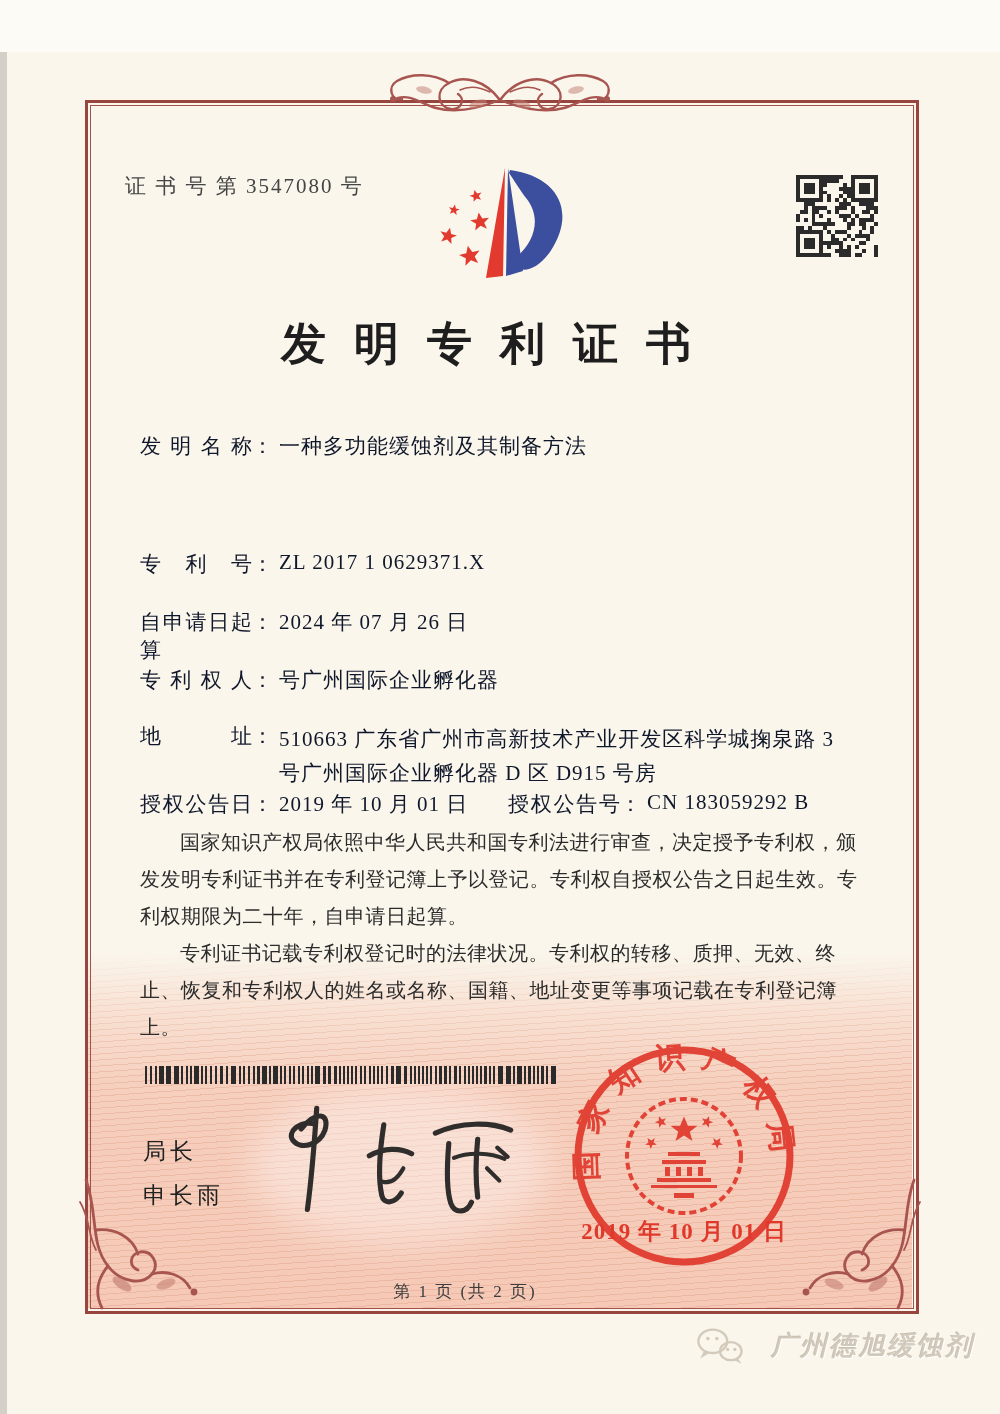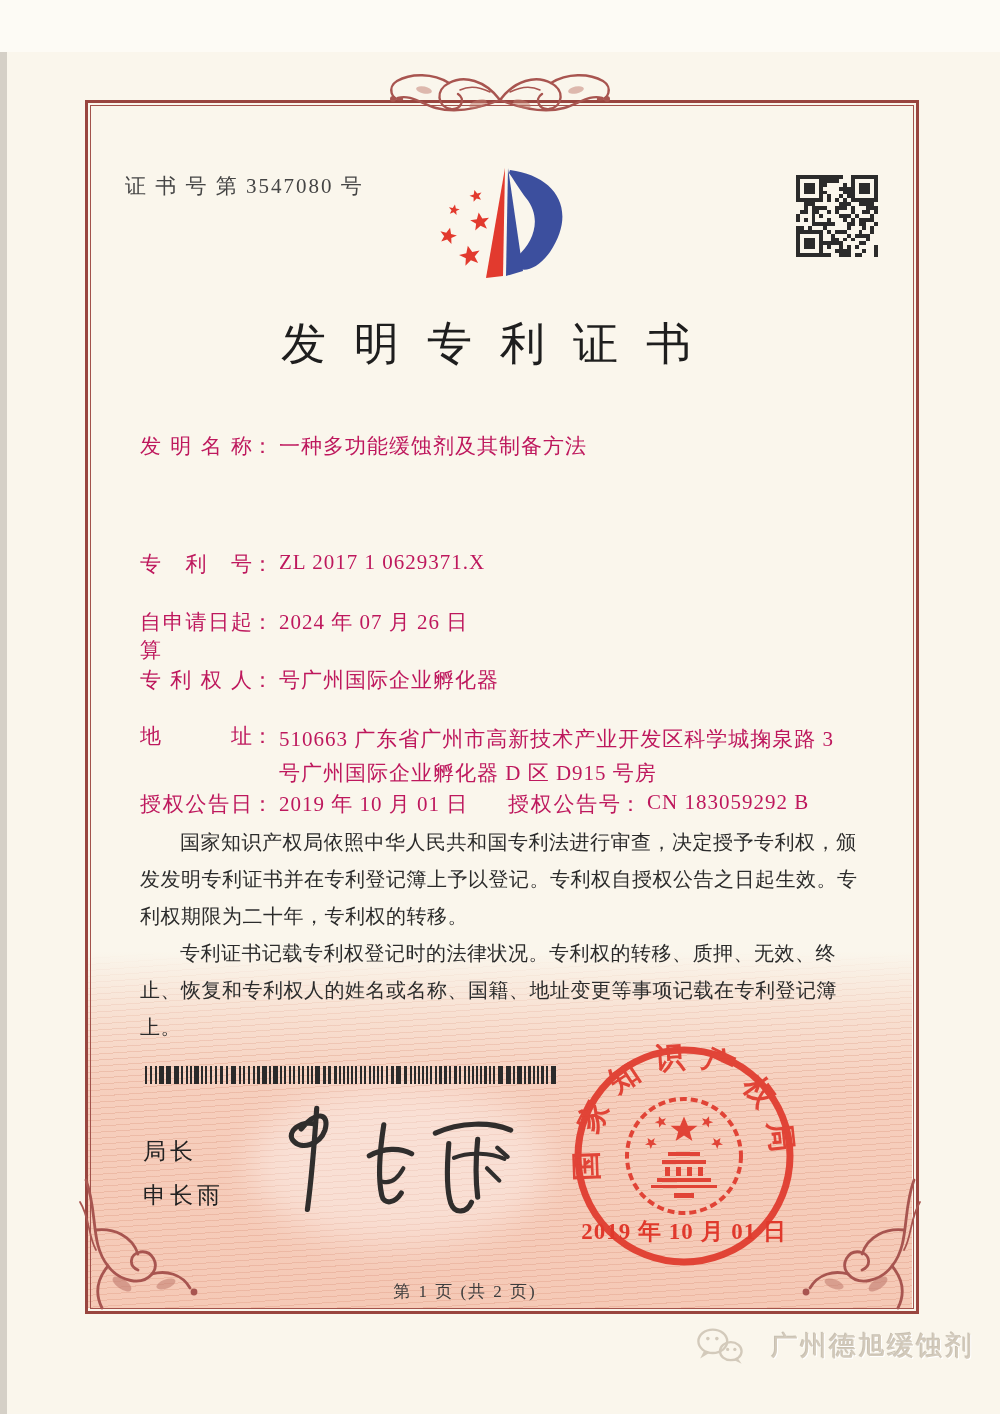--- a/index.html
+++ b/index.html
@@ -19,25 +19,25 @@
   
   .frame{position:absolute;left:85px;top:100px;width:828px;height:1208px;border:3px solid #99453f;z-index:2;}
   .frame-inner{position:absolute;inset:2px;border:1px solid #a2524b;}
   .ornament{position:absolute;z-index:3;}
   .ornament svg{display:block;width:100%;height:100%;}
 
   
   .cert-no{position:absolute;left:125px;top:172px;font-size:21px;color:#454545;letter-spacing:2px;z-index:5;}
   .logo{position:absolute;left:424px;top:158px;width:160px;height:140px;z-index:5;}
   .qr{position:absolute;left:788px;top:167px;width:98px;height:98px;z-index:5;}
-  .doc-title{position:absolute;left:0;right:0;top:314px;text-align:center;font-size:45px;font-weight:normal;
+  .doc-title{position:absolute;left:0;right:0;top:314px;text-align:center;font-size:45px;font-weight:bold;
     color:#1e1e1e;letter-spacing:28px;z-index:5;}
 
   
-  .field-row{position:absolute;left:140px;right:90px;font-size:21px;color:#be185d;z-index:5;}
+  .field-row{position:absolute;left:140px;right:90px;font-size:21px;color:#0f172a;z-index:5;}
   .flabel{display:inline-block;width:112px;text-align:justify;text-align-last:justify;vertical-align:top;}
   .colon{display:inline-block;vertical-align:top;}
   .fvalue{display:inline-block;vertical-align:top;margin-left:6px;letter-spacing:1px;}
   .fvalue.wrap{width:575px;line-height:34px;}
   .pair2{position:absolute;left:368px;top:0;}
 
   
   .body-text{position:absolute;left:140px;width:724px;top:824px;font-size:20px;line-height:37px;color:#2b2b2b;z-index:5;}
   .body-text p{margin:0;text-indent:2em;letter-spacing:.5px;}
 
@@ -50,21 +50,21 @@
   .director-title{position:absolute;left:143px;top:1136px;font-size:23px;color:#222;letter-spacing:4px;z-index:5;}
   .director-name{position:absolute;left:143px;top:1180px;font-size:23px;color:#222;letter-spacing:4px;z-index:5;}
   .signature{position:absolute;left:262px;top:1096px;width:258px;height:138px;z-index:6;}
 
   
   .seal{position:absolute;left:568px;top:1044px;width:232px;height:232px;z-index:6;opacity:.92;}
 
   
   .page-num{position:absolute;left:0;right:70px;top:1280px;text-align:center;font-size:17px;color:#3d3d3d;letter-spacing:2px;z-index:5;}
   .back-note{position:absolute;left:0;right:90px;top:1332px;text-align:center;font-size:20px;color:#3a3a3a;letter-spacing:5px;z-index:5;}
-  .watermark{position:absolute;right:26px;top:1326px;z-index:5;display:flex;align-items:center;gap:24px;}
+  .watermark{position:absolute;right:26px;top:1326px;z-index:5;display:flex;align-items:center;gap:24px;font-style:italic;}
   .watermark .wm-text{font-size:27px;letter-spacing:2px;color:#d3cabb;
     text-shadow:-1px -1px 0 rgba(125,112,92,.40),1px 1px 0 #ffffff;}
   .wm-icon{width:54px;height:40px;}
 </style>
 </head>
 <body>
 
 <div id="page">
 
   <div class="scan-edge-top"></div>
@@ -300,21 +300,21 @@
     <span class="flabel">地址</span><span class="colon">：</span><span class="fvalue wrap">510663 广东省广州市高新技术产业开发区科学城掬泉路 3 号广州国际企业孵化器 D 区 D915 号房</span>
   </div>
   <div class="field-row" style="top:790px">
     <span class="flabel">授权公告日</span><span class="colon">：</span><span class="fvalue">2019 年 10 月 01 日</span>
     <span class="pair2">
       <span class="flabel">授权公告号</span><span class="colon">：</span><span class="fvalue">CN 183059292 B</span>
     </span>
   </div>
 
   <div class="body-text">
-    <p>国家知识产权局依照中华人民共和国专利法进行审查，决定授予专利权，颁发发明专利证书并在专利登记簿上予以登记。专利权自授权公告之日起生效。专利权期限为二十年，专利权的转移。</p>
+    <p>国家知识产权局依照中华人民共和国专利法进行审查，决定授予专利权，颁发发明专利证书并在专利登记簿上予以登记。专利权自授权公告之日起生效。专利权期限为二十年，自申请日起算。</p>
     <p>专利证书记载专利权登记时的法律状况。专利权的转移、质押、无效、终止、恢复和专利权人的姓名或名称、国籍、地址变更等事项记载在专利登记簿上。</p>
   </div>
 
   <div class="barcode">
       <i style="width:2px;margin-right:3px"></i>
       <i style="width:2px;margin-right:3px"></i>
       <i style="width:2px;margin-right:2px"></i>
       <i style="width:5px;margin-right:2px"></i>
       <i style="width:5px;margin-right:3px"></i>
       <i style="width:5px;margin-right:2px"></i>

